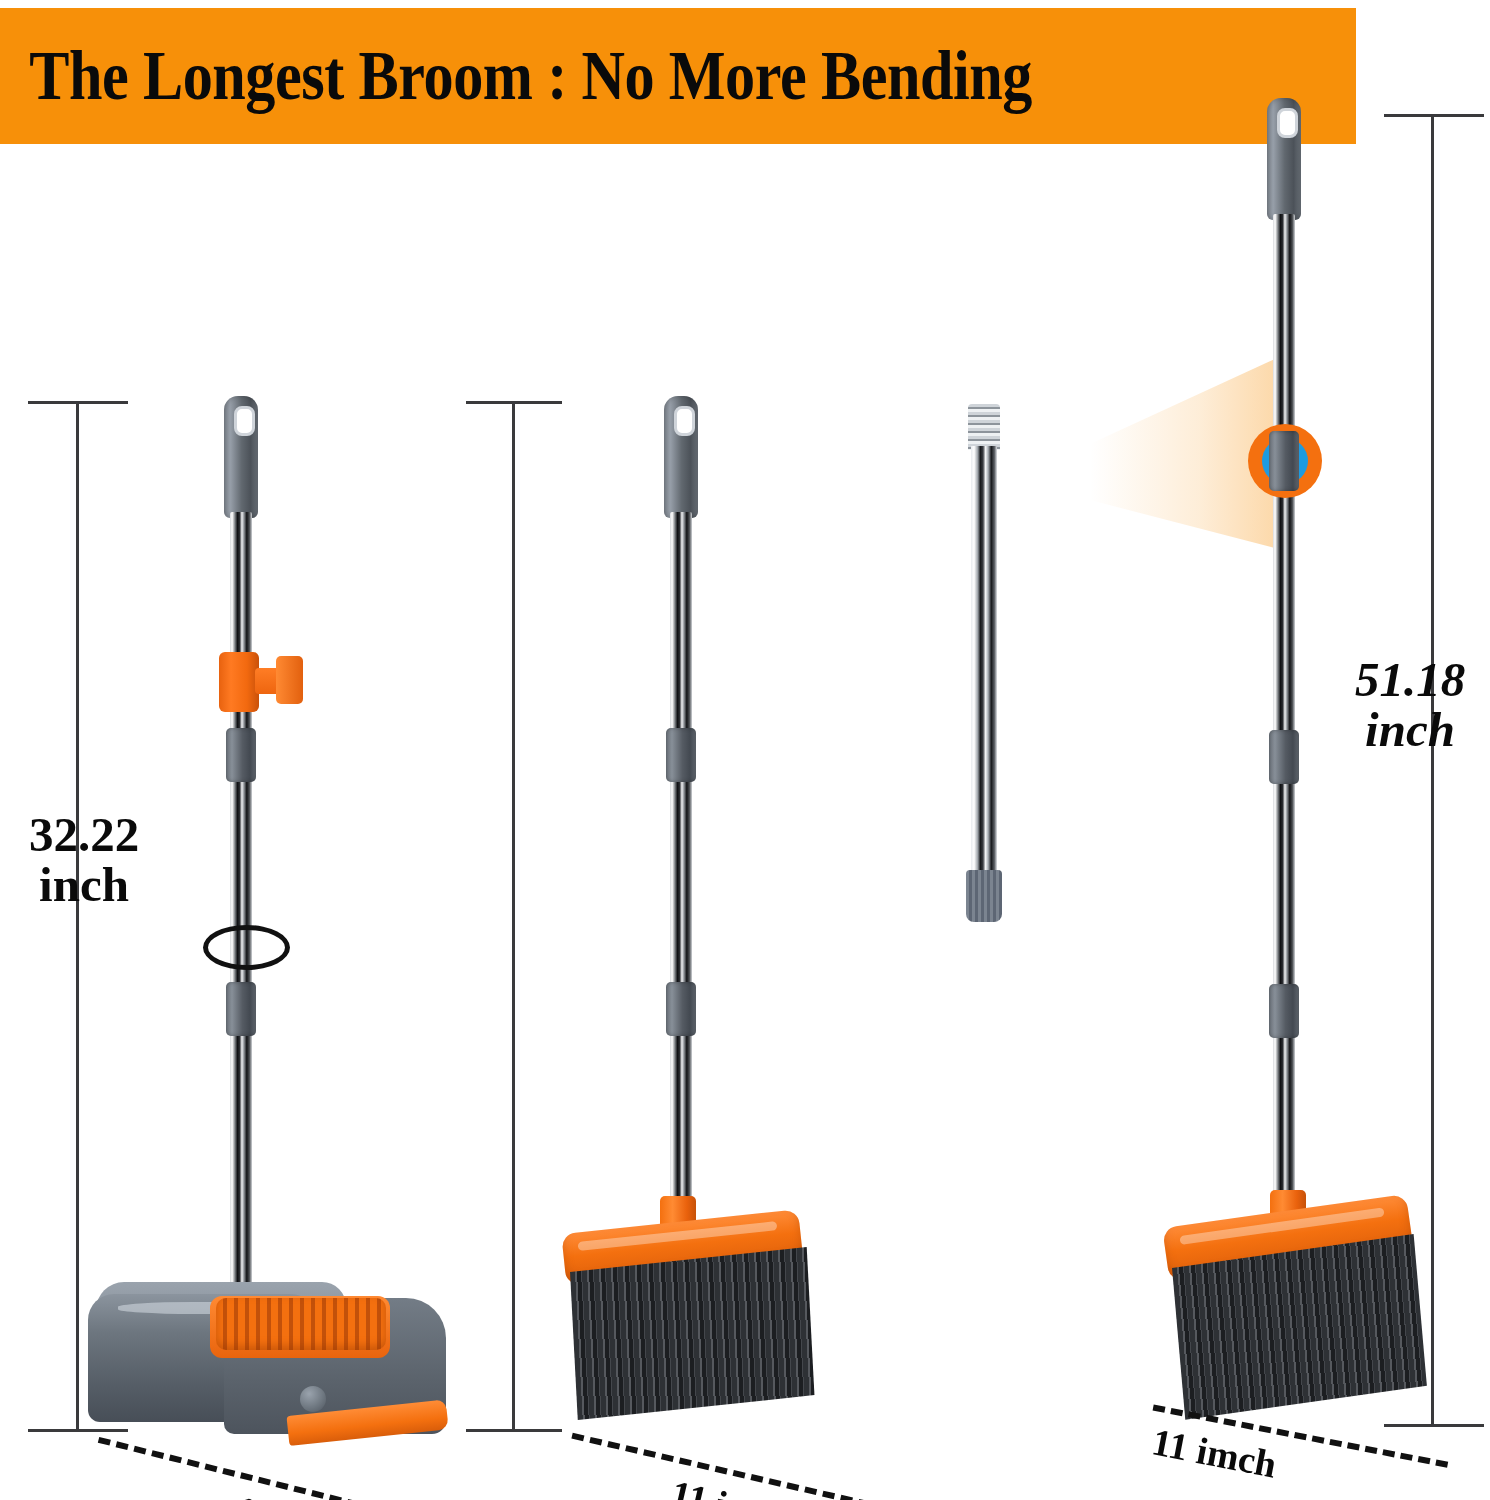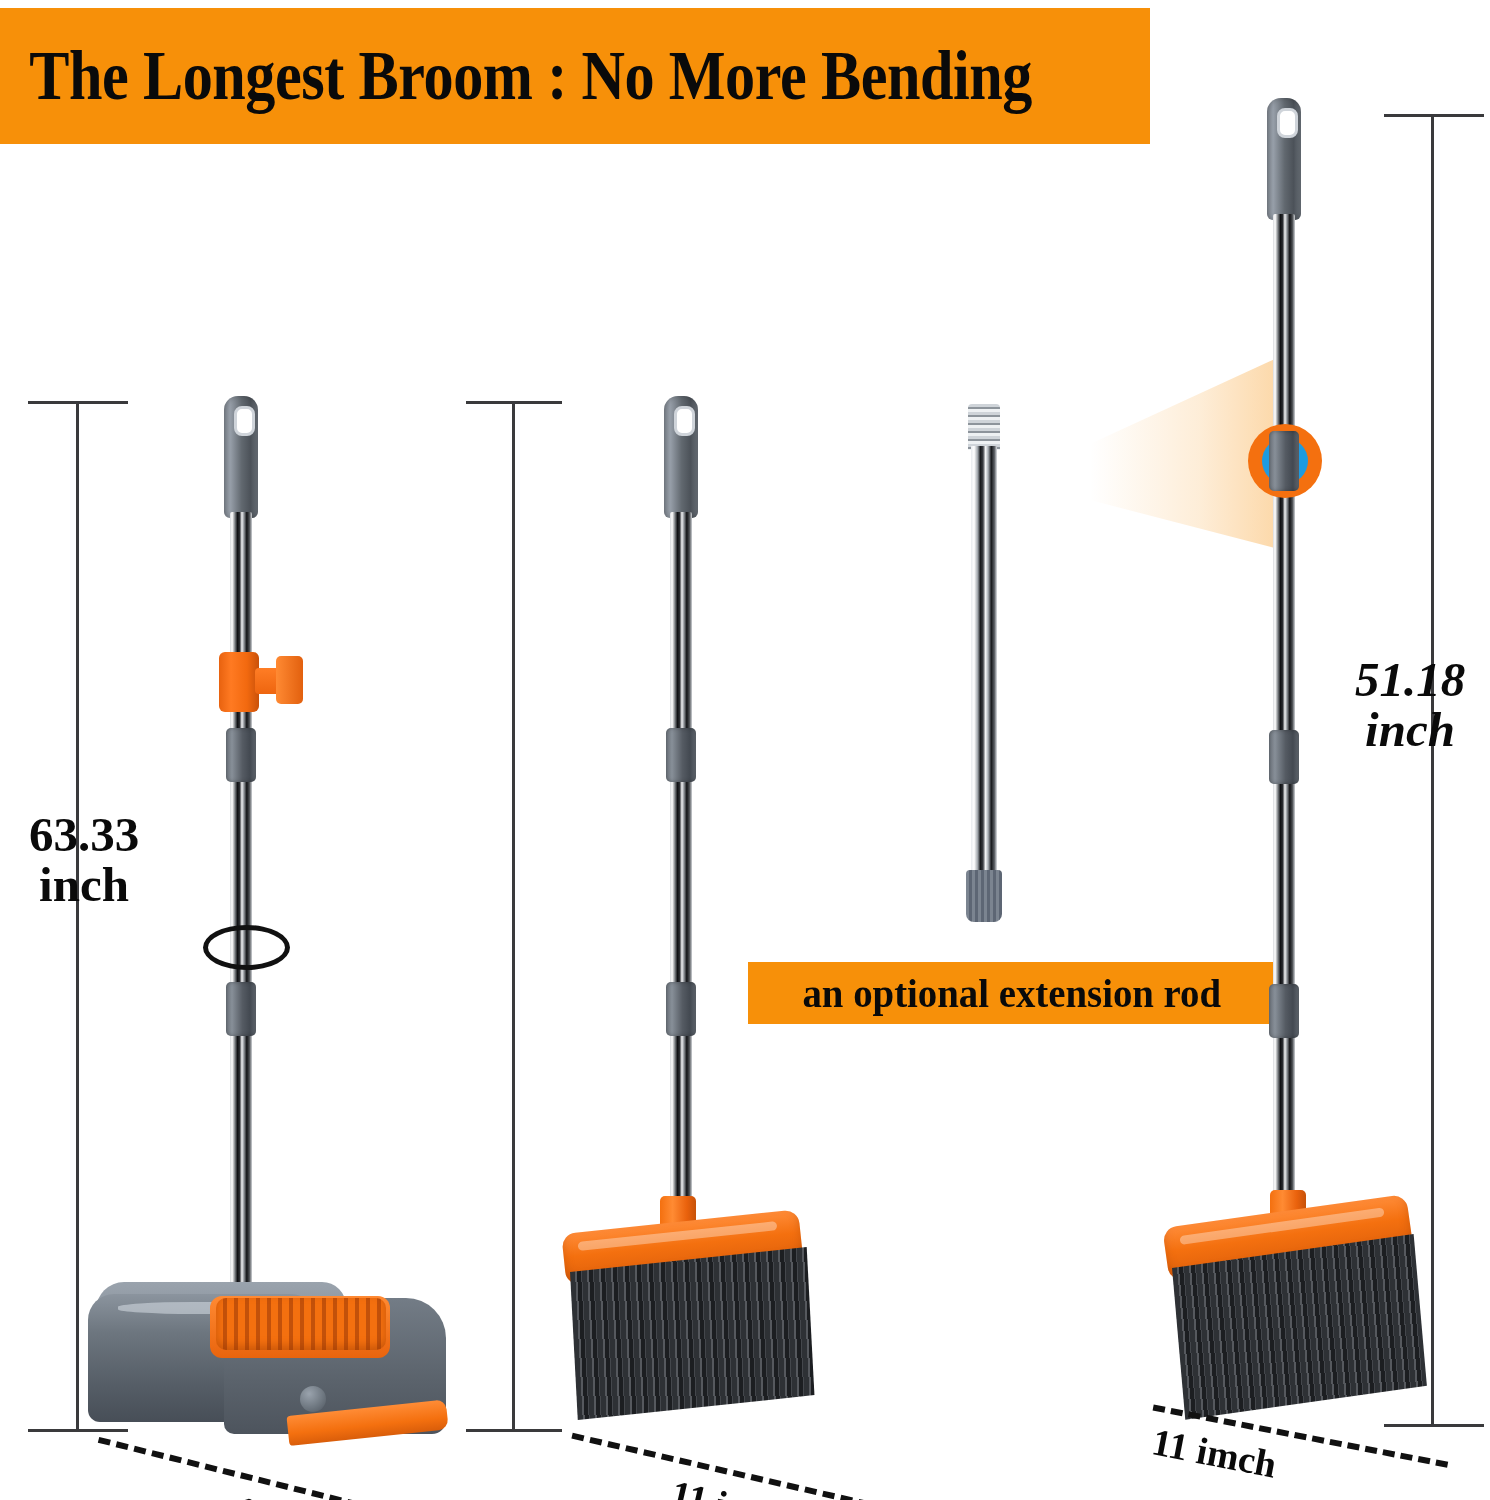--- a/index.html
+++ b/index.html
@@ -8,21 +8,21 @@
     width:1490px;height:1500px;
     background:#ffffff;
     font-family:"Liberation Serif", serif;
     overflow:hidden;
     position:relative;
   }
   .stage{position:absolute;left:0;top:0;width:1490px;height:1500px;overflow:hidden;}
 
   
   .banner{
-    position:absolute;left:0;top:8px;width:1150px;height:136px;
+    position:absolute;left:0;top:8px;width:1356px;height:136px;
     background:#F79009;
     display:flex;align-items:center;
   }
   .banner-text{
     font-family:"Liberation Serif", serif;
     font-weight:700;
     font-size:70px;
     letter-spacing:-0.5px;
     color:#0a0a0a;
     padding-left:34px;
@@ -248,21 +248,21 @@
 
   <div class="banner">
     <div class="banner-text">The Longest Broom : No More Bending</div>
   </div>
 
   <div>
     <div class="dim-line dim-cap" style="left:28px;top:401px;width:100px;"></div>
     <div class="dim-line dim-vert" style="left:76px;top:401px;height:1030px;"></div>
     <div class="dim-line dim-cap" style="left:28px;top:1429px;width:100px;"></div>
   </div>
-  <div class="dim-label big" style="left:4px;top:810px;width:160px;">63.33
+  <div class="dim-label big" style="left:4px;top:810px;width:160px;">32.22
 inch</div>
 
   <div>
     <div class="grip" style="left:224px;top:396px;width:34px;height:122px;"></div>
     <div class="grip-hole" style="left:234px;top:406px;width:15px;height:24px;"></div>
     <div class="pole" style="left:230px;top:512px;width:22px;height:790px;"></div>
     <div class="sleeve" style="left:226px;top:728px;width:30px;height:54px;"></div>
     <div class="sleeve" style="left:226px;top:982px;width:30px;height:54px;"></div>
 
     <div class="clip-body" style="left:219px;top:652px;width:40px;height:60px;"></div>
@@ -313,23 +313,20 @@
     <div class="dash-line" style="width:306px;"></div>
     <div class="angled-text" style="left:110px;top:14px;">11 inch</div>
   </div>
 
   <div>
     <div class="ext-thread" style="left:968px;top:404px;width:32px;height:46px;"></div>
     <div class="ext-rod" style="left:971px;top:446px;width:26px;height:430px;"></div>
     <div class="ext-cap" style="left:966px;top:870px;width:36px;height:52px;"></div>
   </div>
 
-  <div class="badge" style="left:748px;top:962px;width:528px;height:62px;">
-    <div class="badge-text">an optional extension rod</div>
-  </div>
 
   <div>
     <div class="dim-line dim-cap" style="left:1384px;top:114px;width:100px;"></div>
     <div class="dim-line dim-vert" style="left:1431px;top:114px;height:1312px;"></div>
     <div class="dim-line dim-cap" style="left:1384px;top:1424px;width:100px;"></div>
   </div>
   <div class="dim-label big" style="left:1330px;top:655px;width:160px;font-style:italic;">51.18
 inch</div>
 
   <div class="light-cone" style="left:1090px;top:352px;width:200px;height:200px;clip-path:polygon(100% 0%,100% 100%,0% 74%,0% 46%);"></div>

